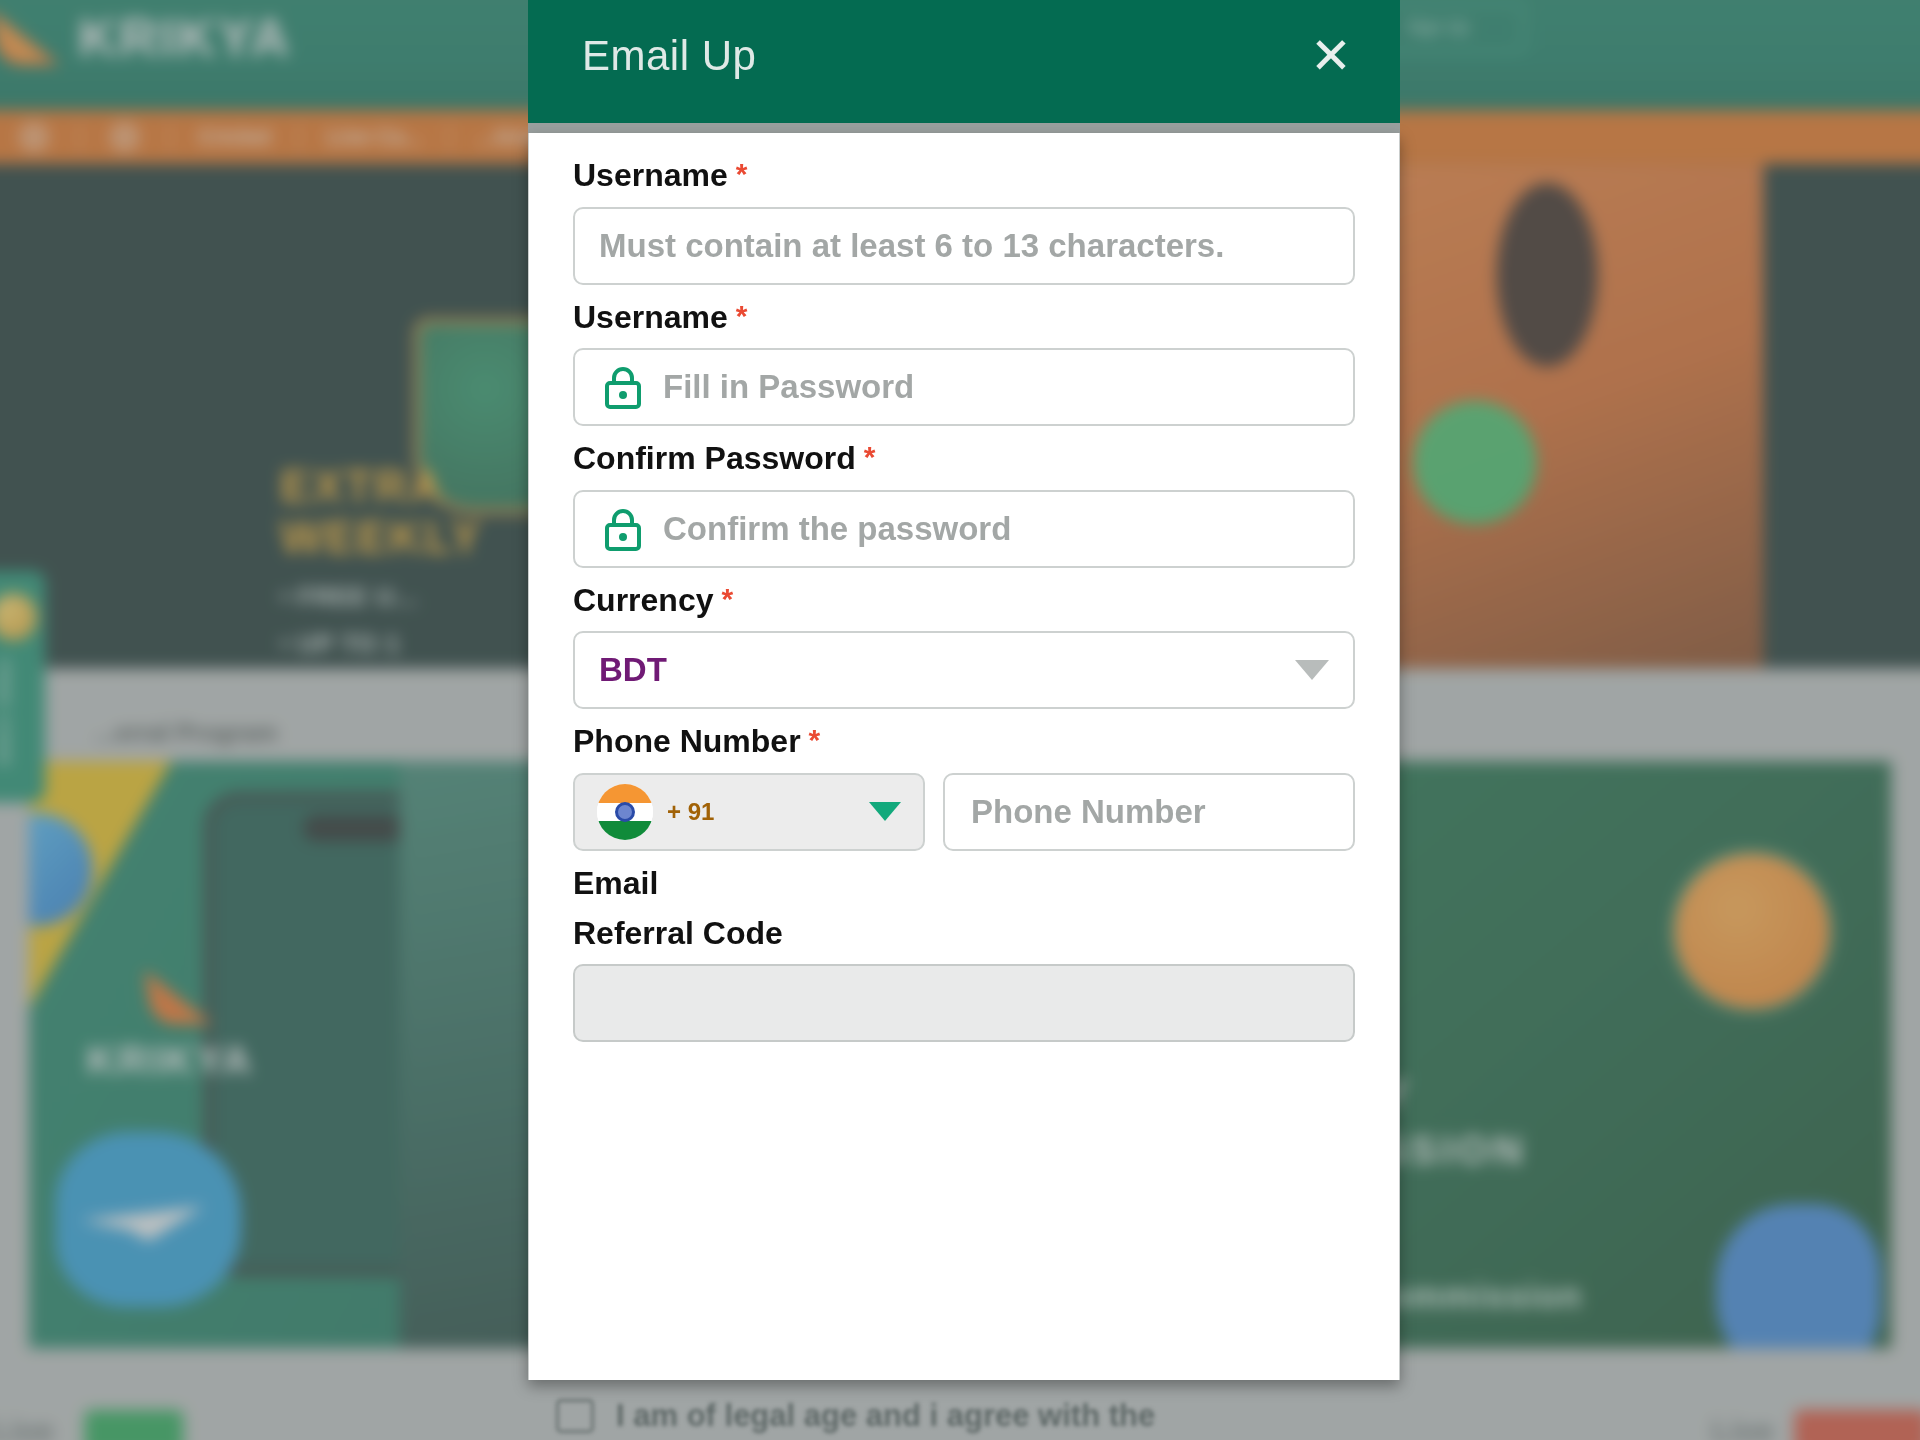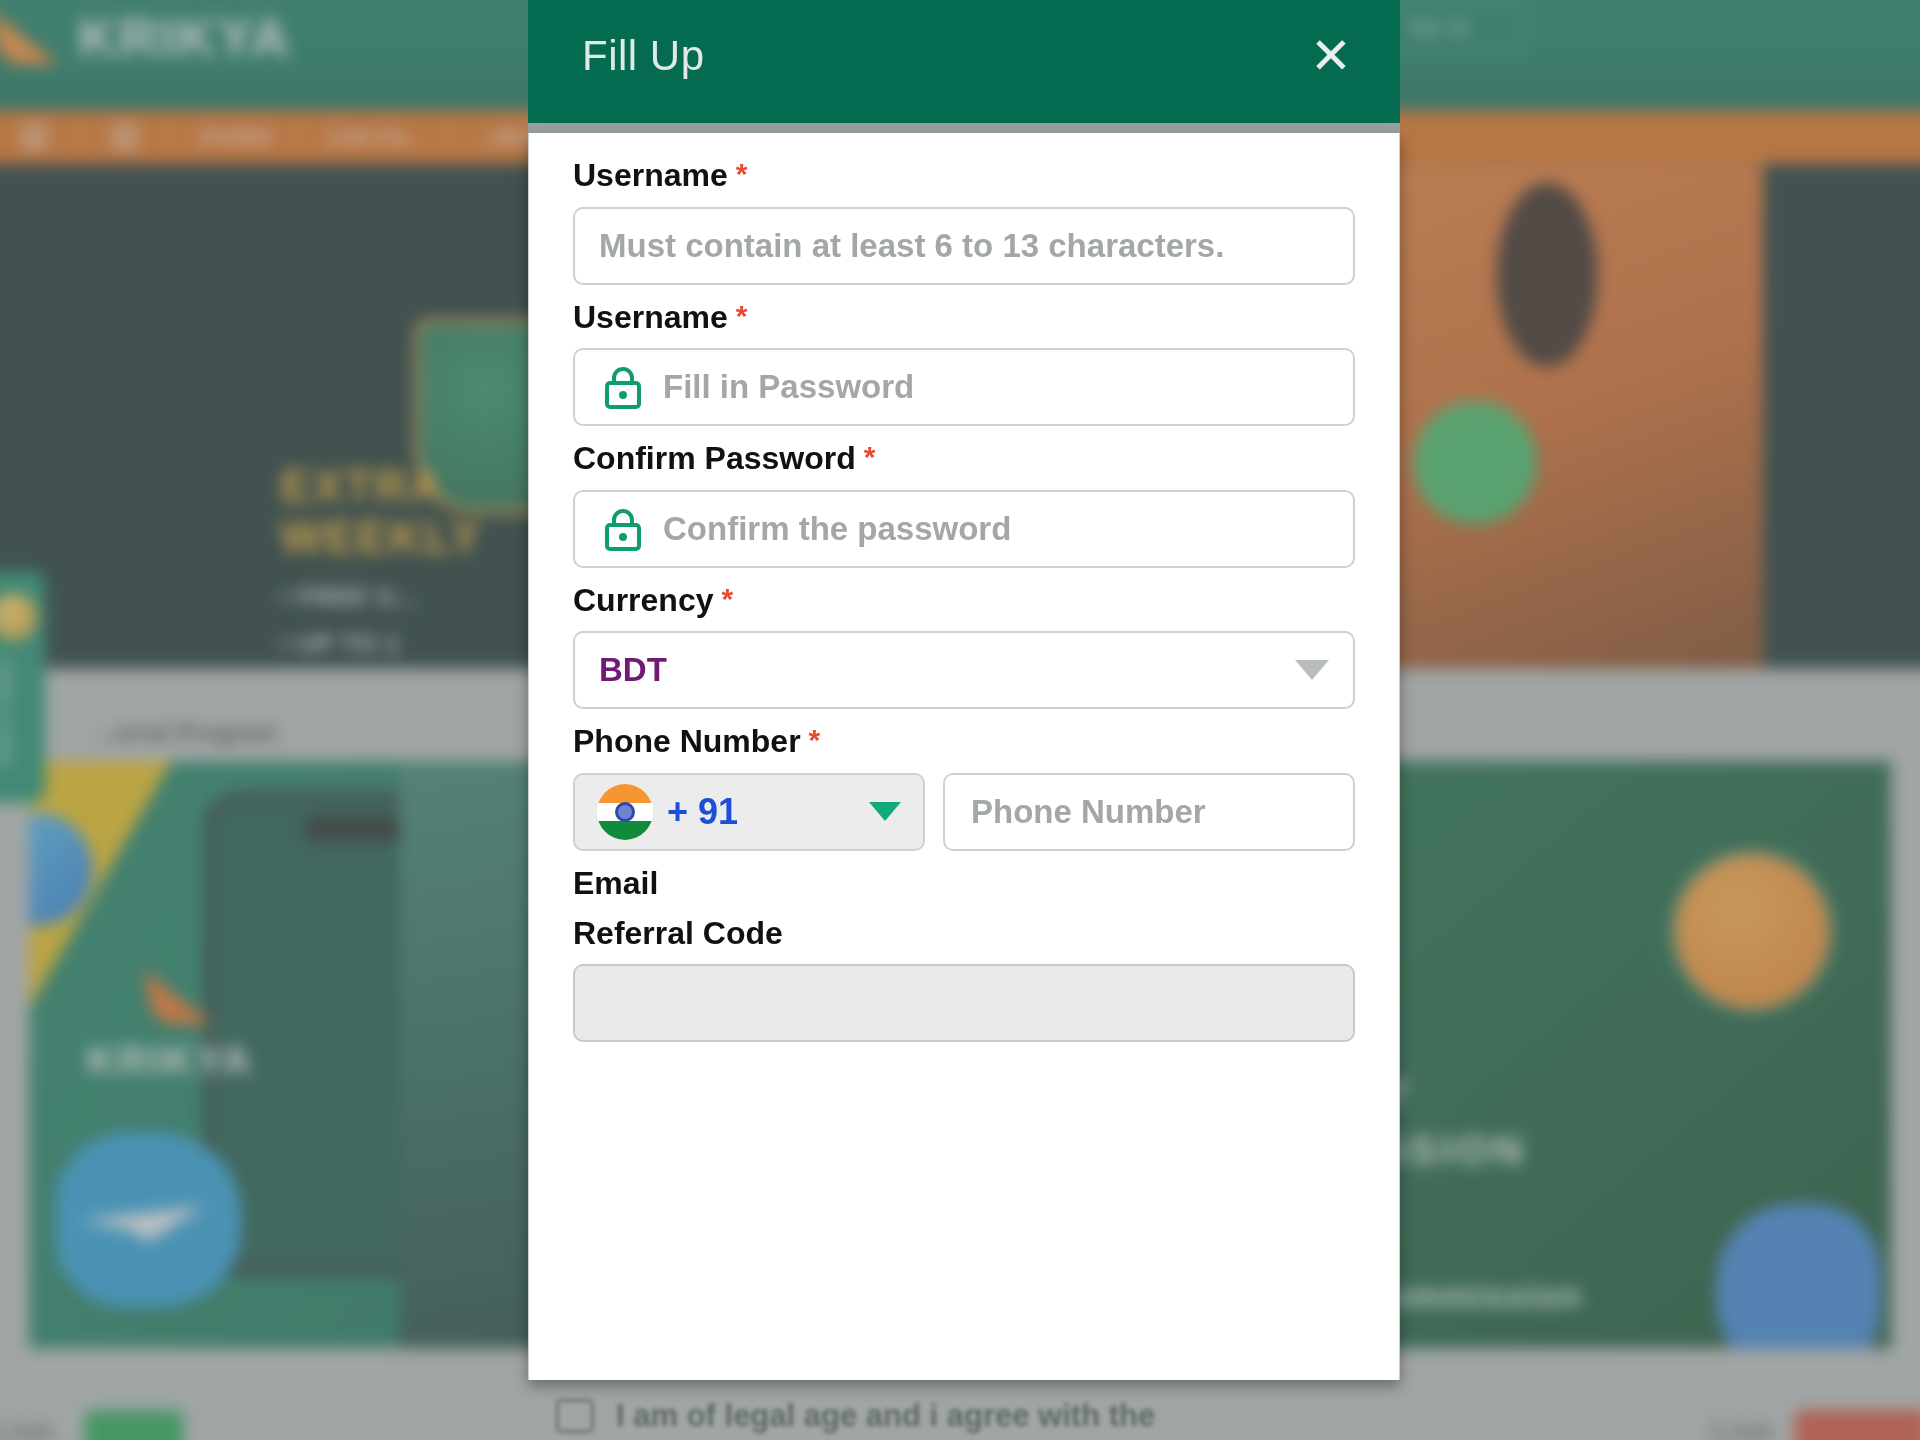--- a/index.html
+++ b/index.html
@@ -238,21 +238,21 @@
     width: 56px; height: 56px; border-radius: 50%; overflow: hidden; position: relative; flex: 0 0 56px;
     background: #fff;
   }
   .flag .s1 { position: absolute; left: 0; top: 0; width: 100%; height: 33.4%; background: #f59633; }
   .flag .s2 { position: absolute; left: 0; top: 33.4%; width: 100%; height: 33.2%; background: #fff; }
   .flag .s3 { position: absolute; left: 0; top: 66.6%; width: 100%; height: 33.4%; background: #108b3a; }
   .flag .chakra {
     position: absolute; left: 50%; top: 50%; transform: translate(-50%,-50%);
     width: 20px; height: 20px; border-radius: 50%; border: 3px solid #2a4ba8; background: #6d86cf;
   }
-  .cc-text { font-size: 36px; font-weight: 700; color: #1d4ed8; }
+  .cc-text { font-size: 24px; font-weight: 700; color: #a16207; }
   .cc-caret {
     margin-left: auto; width: 0; height: 0;
     border-left: 16px solid transparent; border-right: 16px solid transparent;
     border-top: 19px solid #12a97c;
   }
   .phone-input {
     flex: 1; height: 78px; border: 2px solid #cdd1d0; border-radius: 10px;
     display: flex; align-items: center; padding: 0 26px; background: #fff;
   }
 </style>
@@ -354,21 +354,21 @@
   <div id="bg-dim"></div>
 
   <div class="agree-row">
     <span class="agree-box"></span>
     <span class="agree-text">I am of legal age and i agree with the</span>
   </div>
 
   <div id="modal">
 
     <div class="modal-header">
-      <span class="modal-title">Fill Up</span>
+      <span class="modal-title">Email Up</span>
       <span class="modal-close">✕</span>
     </div>
     <div class="modal-divider"></div>
 
     <div class="modal-body">
 
       <div class="field">
         <div class="f-label">
           <span>Username</span>
           <span class="req">*</span>

